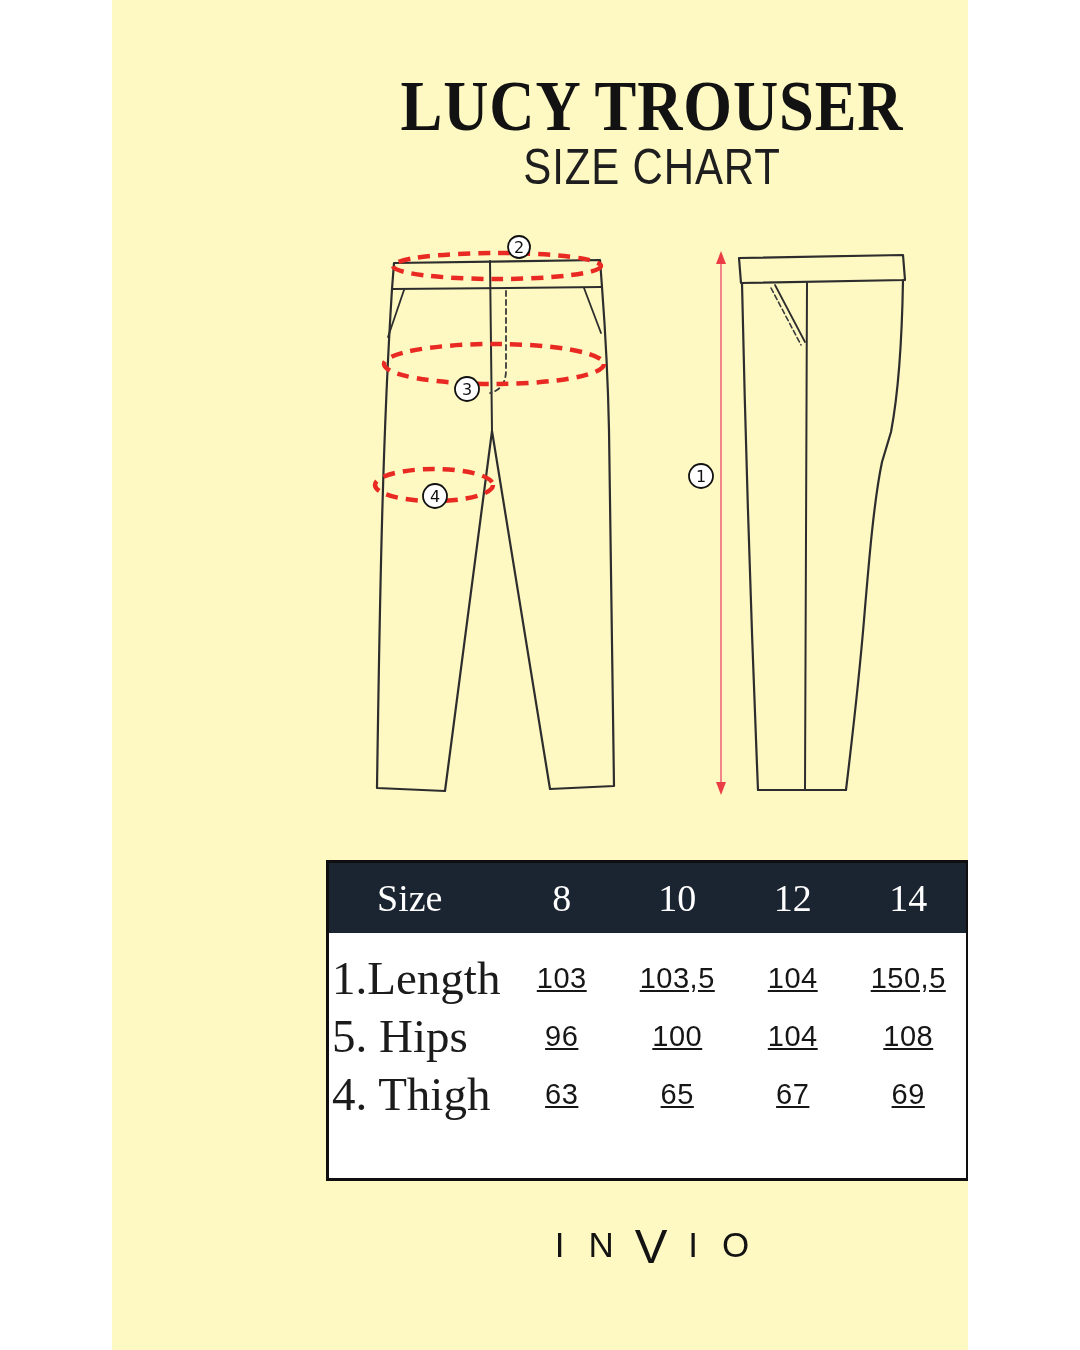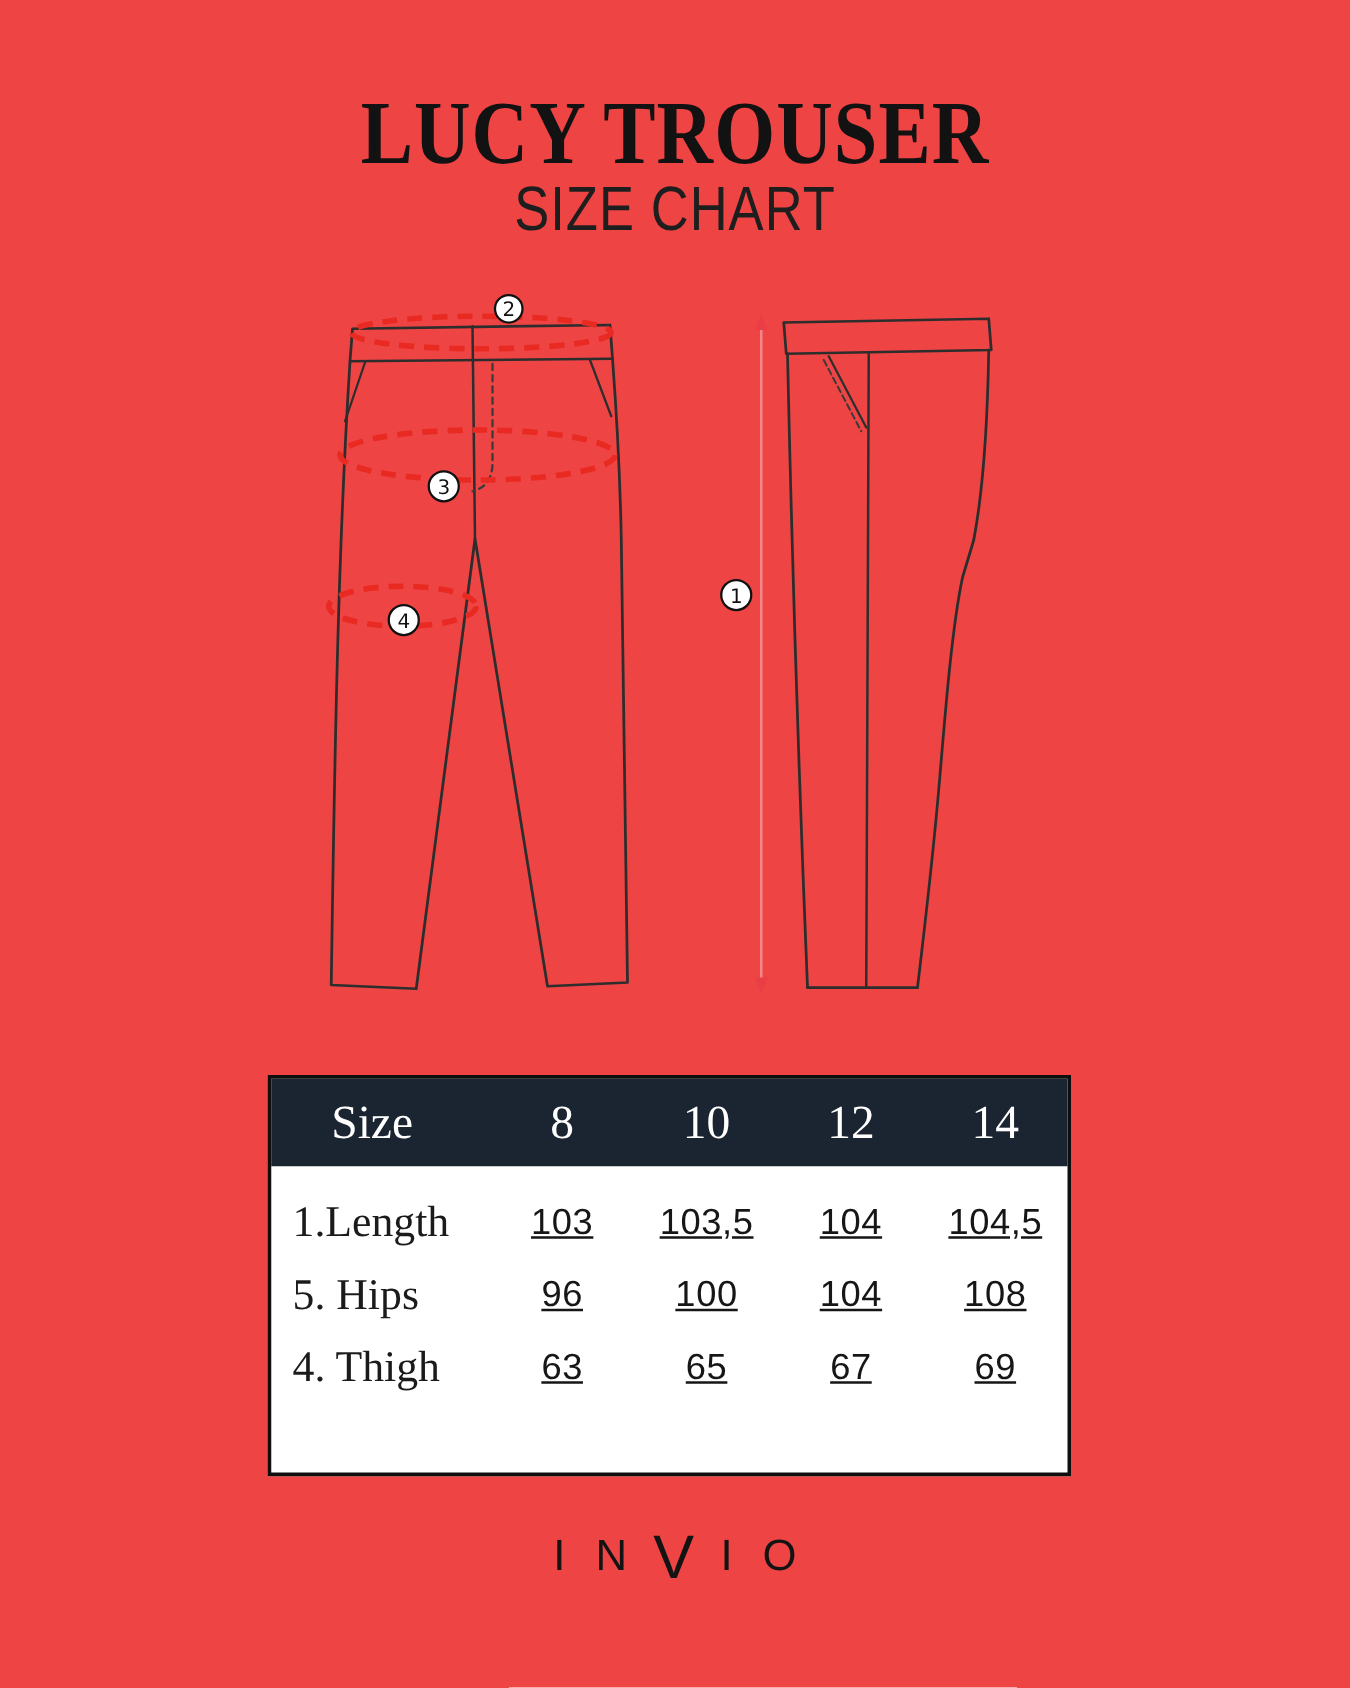--- a/index.html
+++ b/index.html
@@ -1,18 +1,18 @@
 <!DOCTYPE html>
 <html><head>
 <meta charset="utf-8">
 <style>
   html,body { margin:0; padding:0; background:#ffffff; }
   .page {
-    position:relative; width:1080px; height:1350px; margin:0 auto;
-    background:#ef4444; overflow:hidden;
+    position:relative; width:856px; height:1350px; margin:0 auto;
+    background:#fef9c3; overflow:hidden;
     font-family:"Liberation Sans", sans-serif; color:#141414;
   }
 
   
   .title {
     position:absolute; top:70px; left:0; width:1080px; text-align:center;
     font-family:"Liberation Serif","DejaVu Serif",serif; font-weight:700;
     font-size:72px; line-height:1.0; letter-spacing:1px; color:#121212;
     transform:scaleX(0.87);
   }
@@ -38,21 +38,21 @@
   }
   .t-header .size-label { padding-left:48px; }
   .t-header .col-head { text-align:center; }
   .t-body { padding-top:16px; }
   .t-row {
     height:58px; display:grid; grid-template-columns:175px 1fr 1fr 1fr 1fr;
     align-items:center;
   }
   .t-row .row-label {
     font-family:"Liberation Serif","DejaVu Serif",serif;
-    font-size:35px; padding-left:17px; color:#1b1b1b; white-space:nowrap;
+    font-size:47px; padding-left:3px; color:#1b1b1b; white-space:nowrap;
   }
   .t-row .cell-val {
     text-align:center; font-family:"Liberation Sans",sans-serif;
     font-size:29px; letter-spacing:0.5px; color:#161616;text-decoration:underline;
   }
 
   
   .logo {
     position:absolute; top:1212px; left:0; width:1080px; text-align:center;
     font-family:"Liberation Sans",sans-serif; font-weight:400; color:#131313;
@@ -128,21 +128,21 @@
       <div class="col-head">10</div>
       <div class="col-head">12</div>
       <div class="col-head">14</div>
     </div>
     <div class="t-body">
       <div class="t-row">
         <div class="row-label">1.Length</div>
         <div class="cell-val">103</div>
         <div class="cell-val">103,5</div>
         <div class="cell-val">104</div>
-        <div class="cell-val">104,5</div>
+        <div class="cell-val">150,5</div>
       </div>
       <div class="t-row">
         <div class="row-label">5. Hips</div>
         <div class="cell-val">96</div>
         <div class="cell-val">100</div>
         <div class="cell-val">104</div>
         <div class="cell-val">108</div>
       </div>
       <div class="t-row">
         <div class="row-label">4. Thigh</div>

